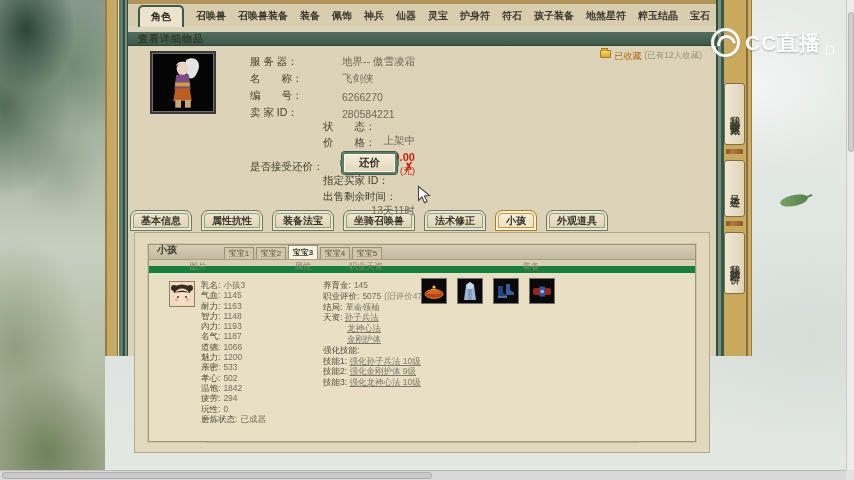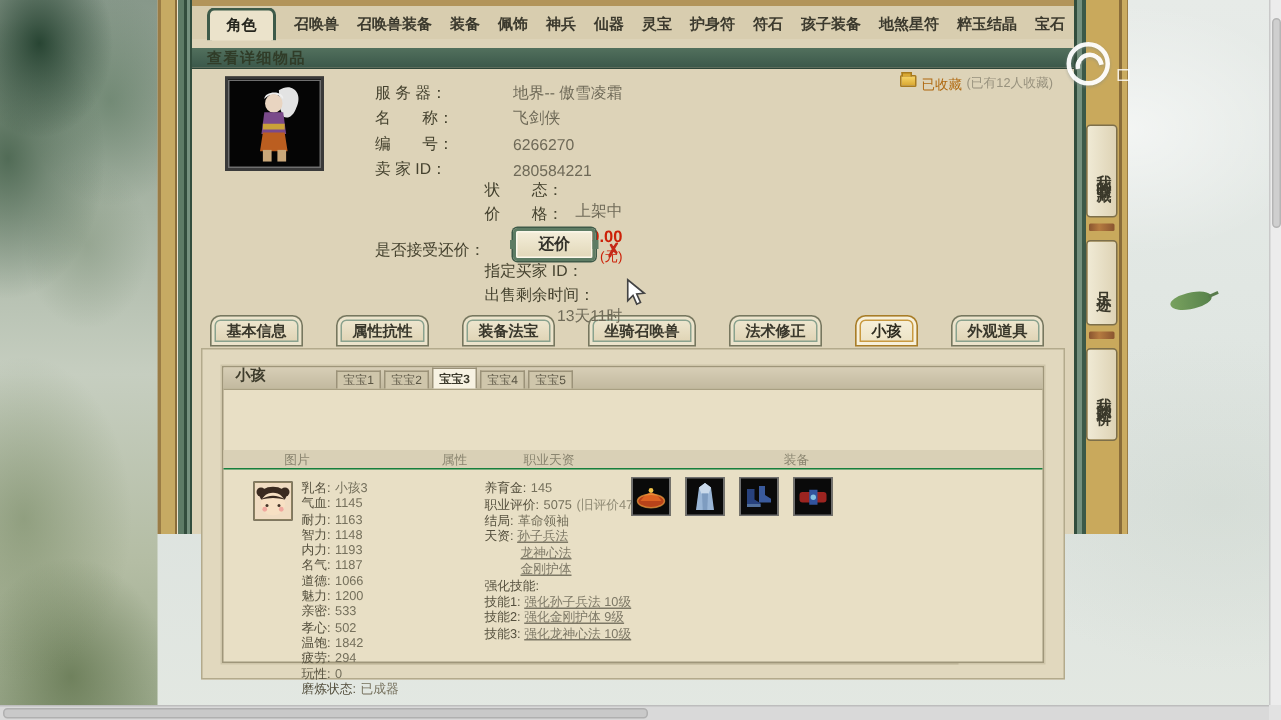--- a/index.html
+++ b/index.html
@@ -72,38 +72,38 @@
   .price-val { color:#cc2008; font-weight:bold; font-size:11px; }
   .price-unit { color:#cc2008; font-size:9px; margin-left:3px; }
   .bargain-btn { display:inline-flex; align-items:center; justify-content:center; padding:2px 15px;
     background:linear-gradient(#f4eeda,#e1d7b8); border:2px solid #5d7c64; border-radius:3px;
     box-shadow:0 0 0 1px #3e5a48, inset 0 0 0 1px #fbf7ea; font-size:10.5px; font-weight:bold; color:#33312a; position:relative; cursor:pointer; }
   .bargain-btn::before,.bargain-btn::after { content:""; position:absolute; top:6px; width:4px; height:6px; background:#5d7c64; }
   .bargain-btn::before { left:-4px; } .bargain-btn::after { right:-4px; }
   .reject-mark { color:#c42818; font-size:12px; font-weight:bold; margin-left:7px; transform:rotate(-8deg); }
 
   
-  .sub-tabs { display:flex; gap:22px; margin:4px 0 0 12px; height:22px; }
+  .sub-tabs { display:flex; gap:9px; margin:4px 0 0 2px; height:22px; }
   .stab { padding:0 10px; height:21px; display:flex; align-items:center; justify-content:center;
     border-radius:7px 7px 0 0; background:linear-gradient(#f0e9d3,#ddd1b1); border:1px solid #77775f;
     box-shadow:inset 0 0 0 2px #ece4cc, inset 0 0 0 3px #8aa28e; font-size:10px; font-weight:bold; color:#3a382c; cursor:pointer; }
   .stab.active { border-color:#a87d28; box-shadow:inset 0 0 0 2px #f7f0da, inset 0 0 0 3px #c99a40;
     background:linear-gradient(#f8f2de,#ebe1c2); color:#2e2c20; }
 
   
   .big-box { margin:0 6px; flex:1; border:1px solid #b3aa8c; background:#e1d8be; padding:11px 13px 10px 13px; position:relative; }
   .big-box::after { content:""; position:absolute; left:70px; right:70px; bottom:9px; height:1px; background:rgba(175,165,135,.55); }
   .kid-box { border:1px solid #9f967a; height:198px; display:flex; flex-direction:column; background:#e8dfc5; box-shadow:0 0 0 1px #cfc6aa; }
   .kid-header { height:15px; background:linear-gradient(180deg,#d7ceb6,#c2b99f); border-bottom:1px solid #a89f82; display:flex; align-items:flex-end; }
   .kid-title { font-size:10px; font-weight:bold; color:#3e3c2c; margin:0 0 2px 8px; width:67px; }
   .baby-tabs { display:flex; gap:2px; align-items:flex-end; }
   .btab { width:30px; height:12px; font-size:8px; color:#5a5544; background:#cfc6ab; border:1px solid #9b9279; border-bottom:none;
     display:flex; align-items:center; justify-content:center; cursor:pointer; }
   .btab.active { background:#f7f2e2; height:14px; font-weight:bold; color:#3c3a2c; }
-  .kid-cols { height:13px; background:#d9d0b6; border-bottom:1px solid #15803d; position:relative; font-size:8.5px; color:#8a8570;margin-top:40px; }
+  .kid-cols { height:13px; background:#d9d0b6; border-bottom:7px solid #15803d; position:relative; font-size:8.5px; color:#8a8570; }
   .kid-cols span { position:absolute; top:1px; transform:translateX(-50%); }
   .kid-body { position:relative; flex:1; }
   .kid-face { position:absolute; left:20px; top:8px; width:26px; height:26px; background:#000; border:1px solid #8a8060; }
   .attrs { position:absolute; left:52px; top:7px; font-size:8.5px; line-height:10.3px; white-space:nowrap; }
   .attrs .k { color:#55503e; } .attrs .v { color:#75705c; margin-left:3px; }
   .career { position:absolute; left:174px; top:7px; font-size:8.5px; line-height:10.8px; white-space:nowrap; }
   .career .k { color:#55503e; } .career .v { color:#75705c; margin-left:3px; }
   .career .extra { color:#8f8a74; margin-left:3px; }
   .klink { color:#7d7866; text-decoration:underline; cursor:pointer; }
   .indent { padding-left:24px; }
@@ -349,20 +349,21 @@
         </div>
       <div class="vtab h60">
           <span>我的还价</span>
         </div>
     </div>
   </div>
 </div>
 
 <div class="cc">
   <div class="cc-circle"></div>
+  <div class="cc-text">CC直播</div>
   <div class="cc-sup"></div>
 </div>
 
 <svg class="cursor" width="14" height="20">
   <path d="M1.5 1.5 L1.5 15.5 L5 12 L7.5 17.8 L10 16.6 L7.5 11 L12.5 10.5 Z" fill="#fff" stroke="#444" stroke-width="1.1"></path>
 </svg>
 
 <div class="vscroll">
     <div class="thumb"></div>
   </div>

